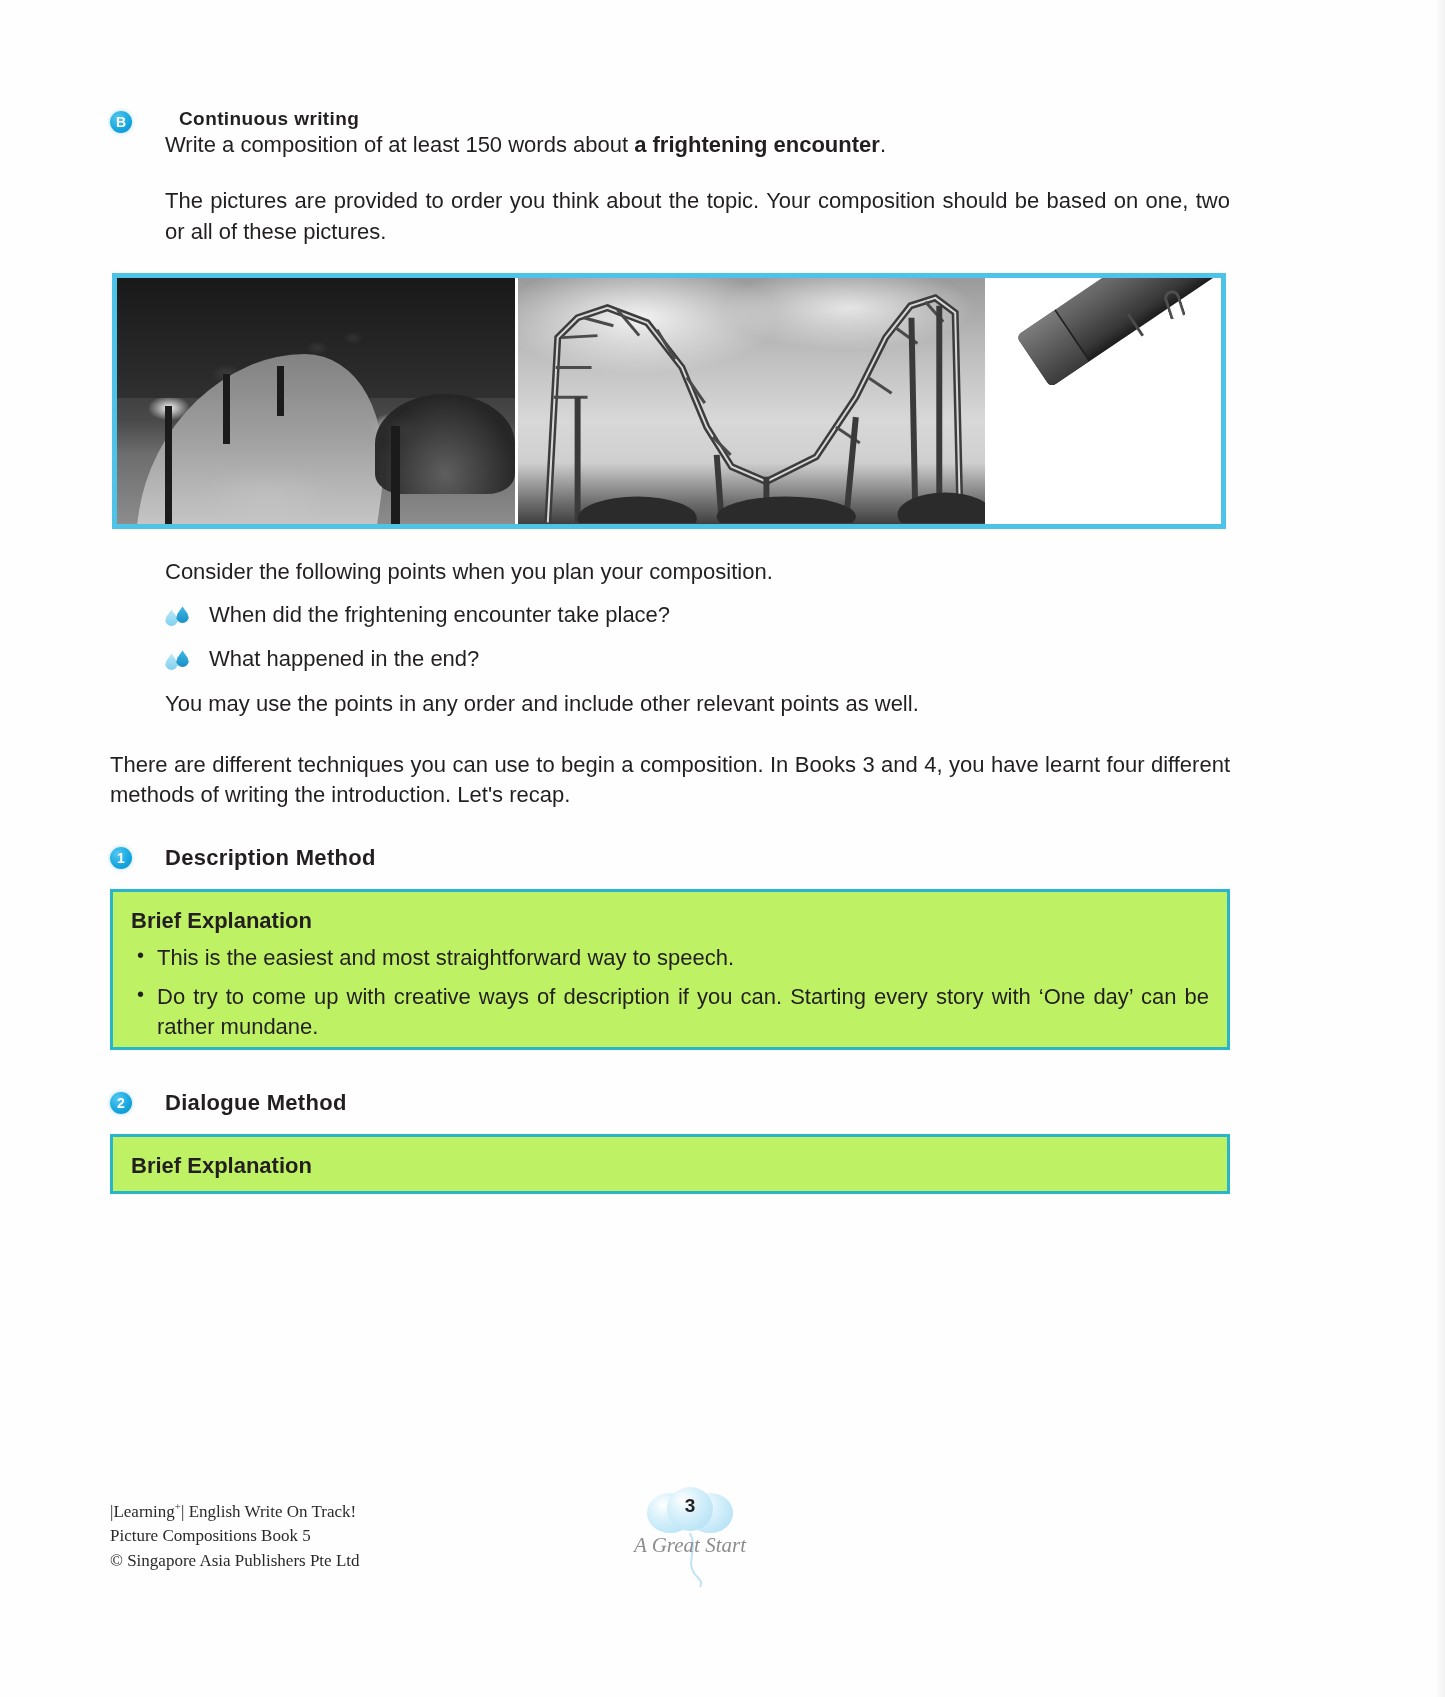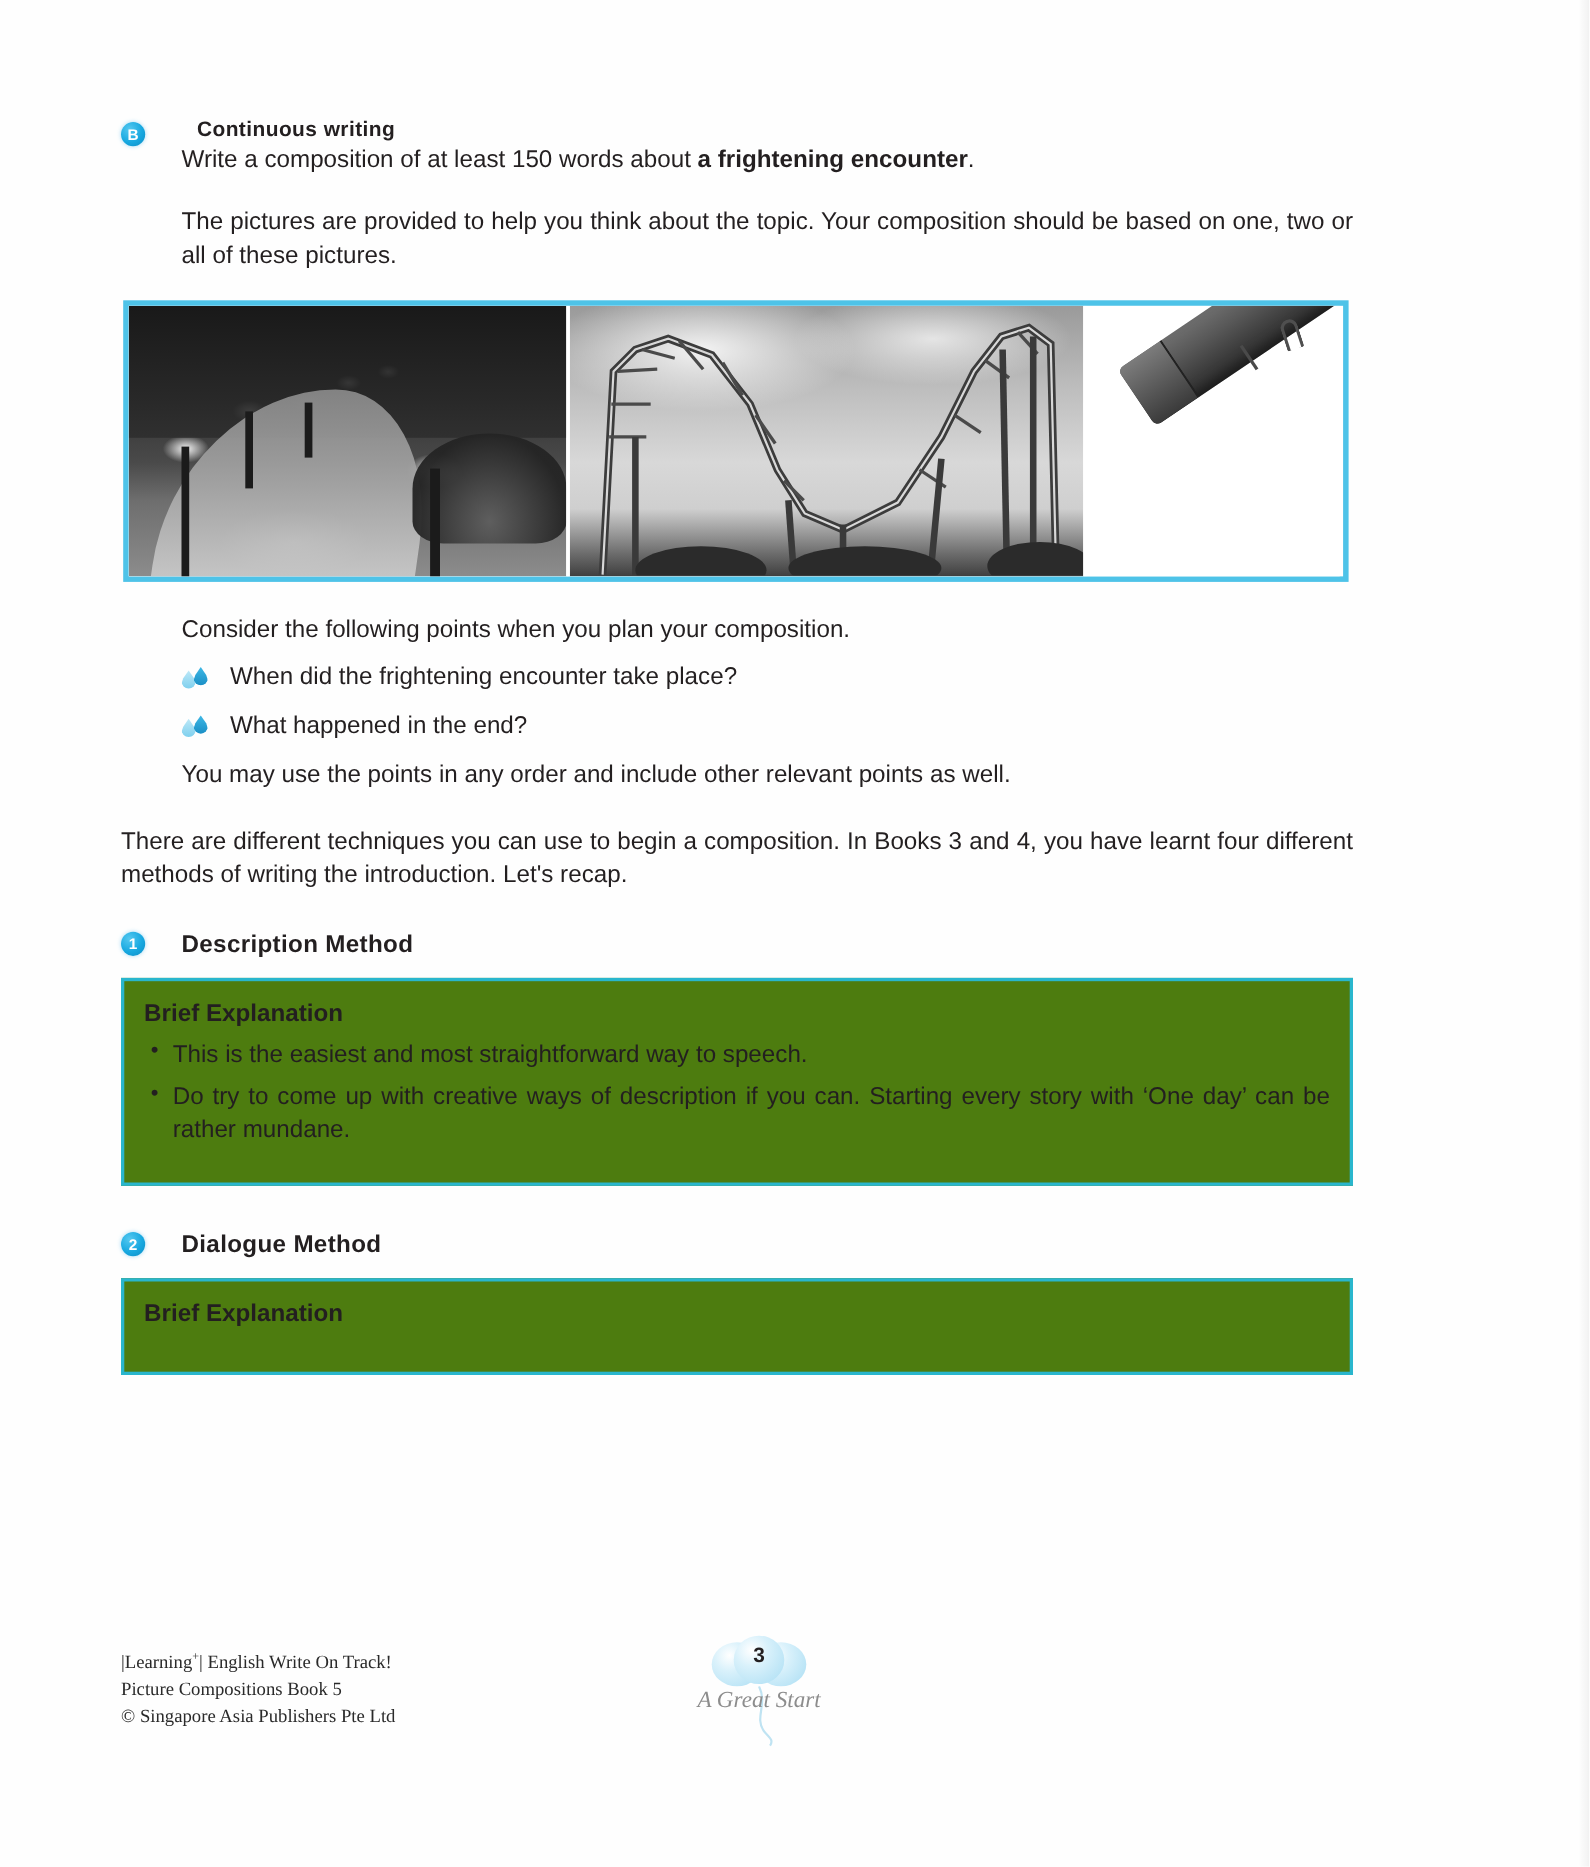--- a/index.html
+++ b/index.html
@@ -231,22 +231,22 @@
     margin-left: 55px;
     font-size: 22px;
     font-weight: bold;
     letter-spacing: 0.3px;
   }
 
   
   .exp-box {
     margin-top: 14px;
     border: 3px solid #29b6cd;
-    background: #4d7c0f;
-    padding: 16px 18px 32px 18px;
+    background: #bef264;
+    padding: 16px 18px 4px 18px;
   }
   .exp-title {
     font-size: 22px;
     font-weight: bold;
     margin: 0 0 8px 0;
   }
   .exp-ul { margin: 0; padding: 0; list-style: none; }
   .exp-ul li {
     position: relative;
     padding-left: 26px;
@@ -335,21 +335,21 @@
   <div class="content">
 
     <div class="sec-head">
       <span class="badge">B</span>
       <span class="sec-title">Continuous writing</span>
     </div>
 
     <div class="body-indent">
       <p class="para"><span>Write a composition of at least 150 words about </span><b>a frightening encounter</b><span>.</span></p>
 
-      <p class="para justify gap-top">The pictures are provided to help you think about the topic. Your composition should be based on one, two or all of these pictures.</p>
+      <p class="para justify gap-top">The pictures are provided to order you think about the topic. Your composition should be based on one, two or all of these pictures.</p>
     </div>
 
     <div class="pic-strip">
 
       <div class="pic p1">
         <div class="night"></div>
         <div class="tree-mass"></div>
         <div class="path-shape"></div>
         <div class="shrub"></div>
         <div class="lamp l1"></div>

